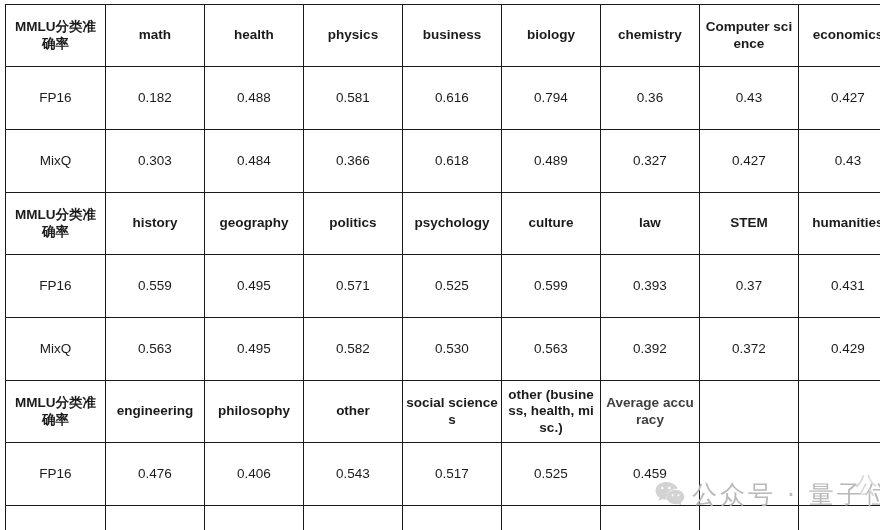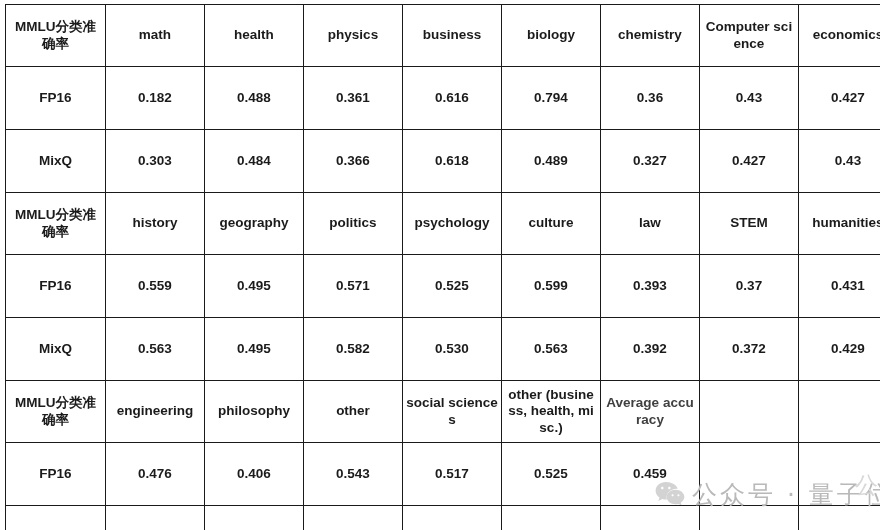--- a/index.html
+++ b/index.html
@@ -87,21 +87,21 @@
   col.c0 { width: 100px; }
   col.cx { width: 99px; }
 
   tr.hdr td {
     height: 57px;
     font-weight: bold;
     font-size: 13.5px;
   }
   tr.data td {
     height: 58px;
-    font-weight: bold;
+    font-weight: normal;
     margin-top: 14px;
   }
   td.rowlabel {
     font-weight: bold;
     font-size: 14px;
   }
   td.cjk-head {
     font-weight: bold;
     font-size: 13px;
     line-height: 1.2;
@@ -138,21 +138,21 @@
             <td>business</td>
             <td>biology</td>
             <td>chemistry</td>
             <td>Computer science</td>
             <td>economics</td>
           </tr>
           <tr class="data">
             <td class="rowlabel">FP16</td>
             <td>0.182</td>
             <td>0.488</td>
-            <td>0.361</td>
+            <td>0.581</td>
             <td>0.616</td>
             <td>0.794</td>
             <td>0.36</td>
             <td>0.43</td>
             <td>0.427</td>
           </tr>
           <tr class="data">
             <td class="rowlabel">MixQ</td>
             <td>0.303</td>
             <td>0.484</td>

